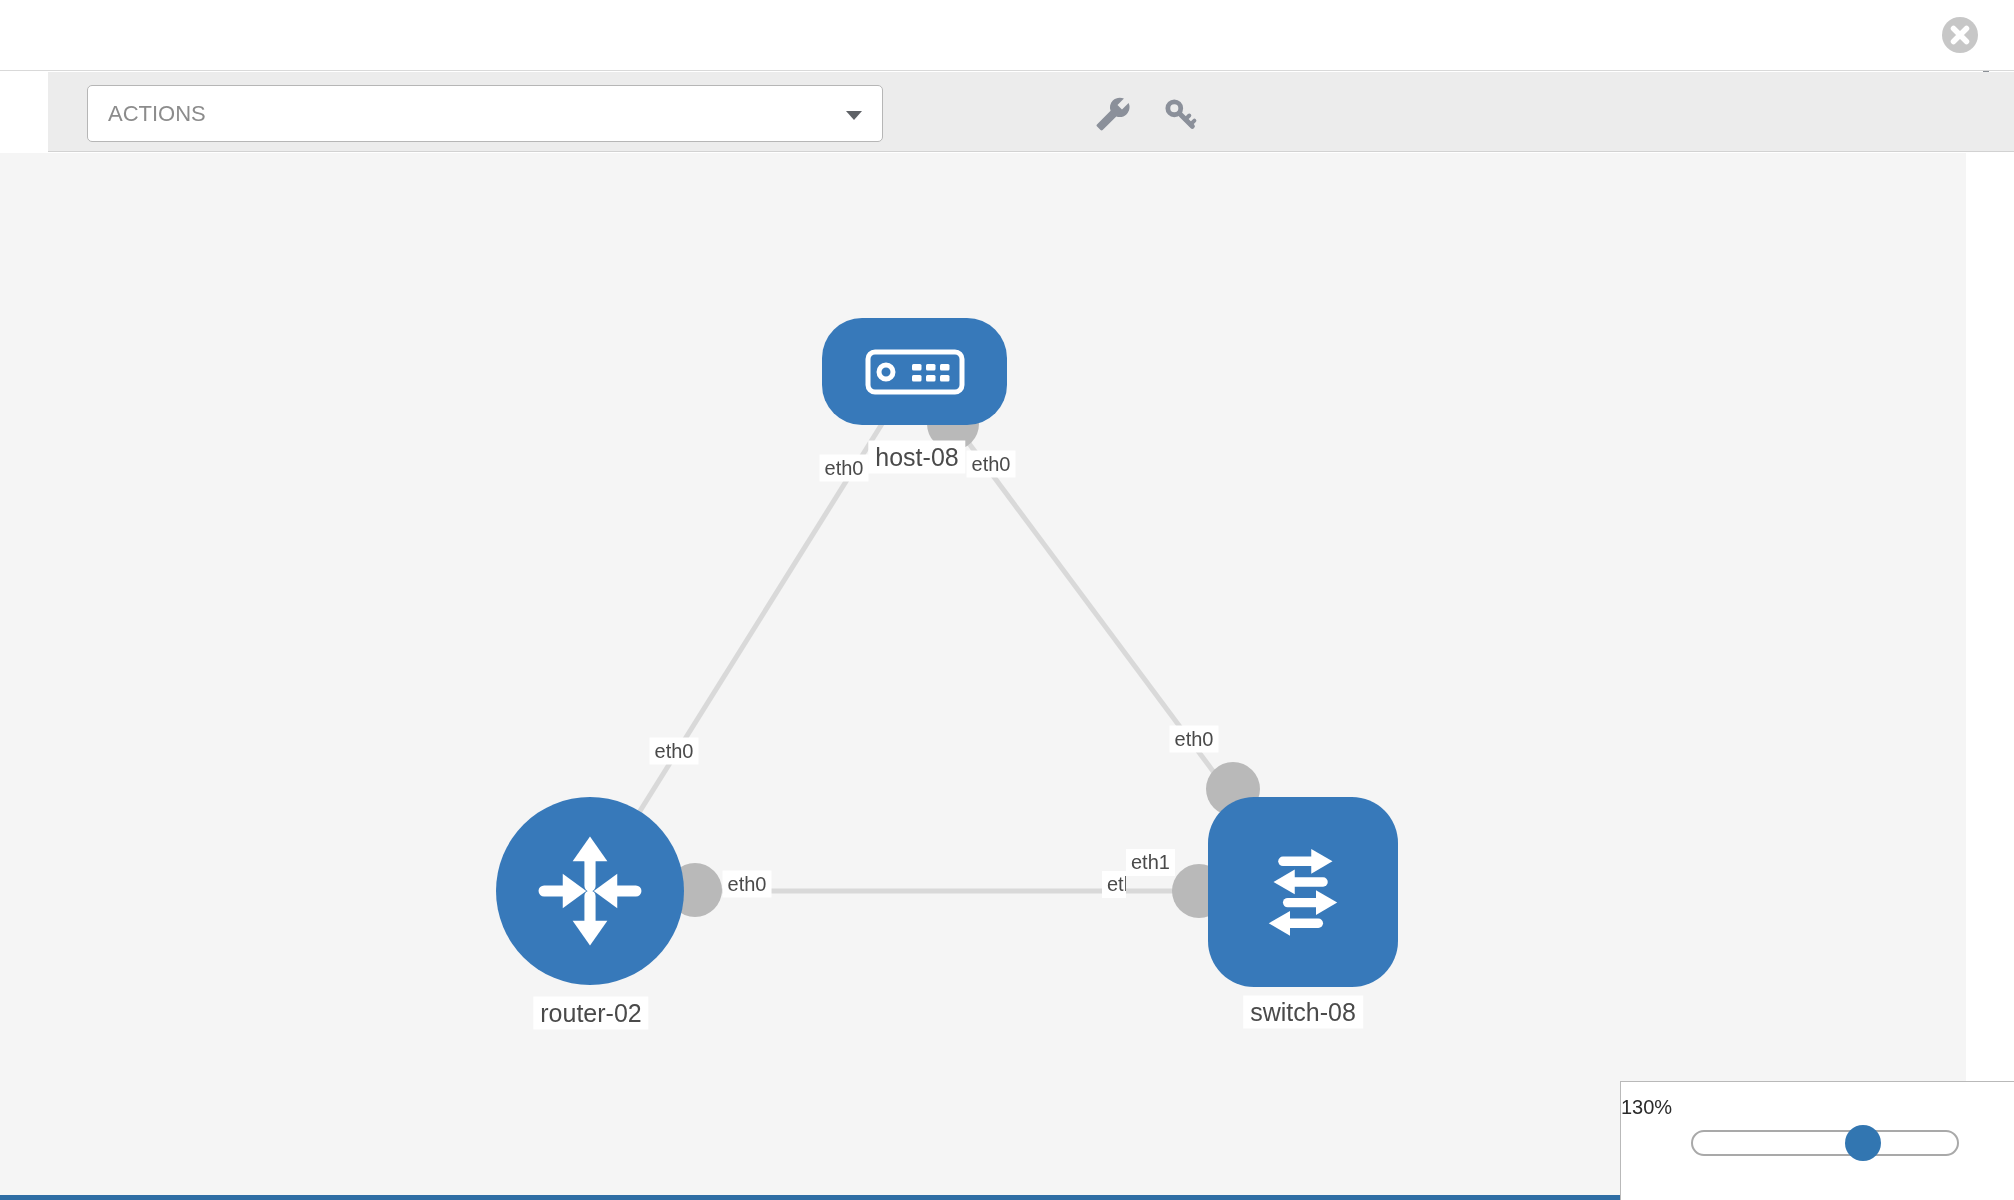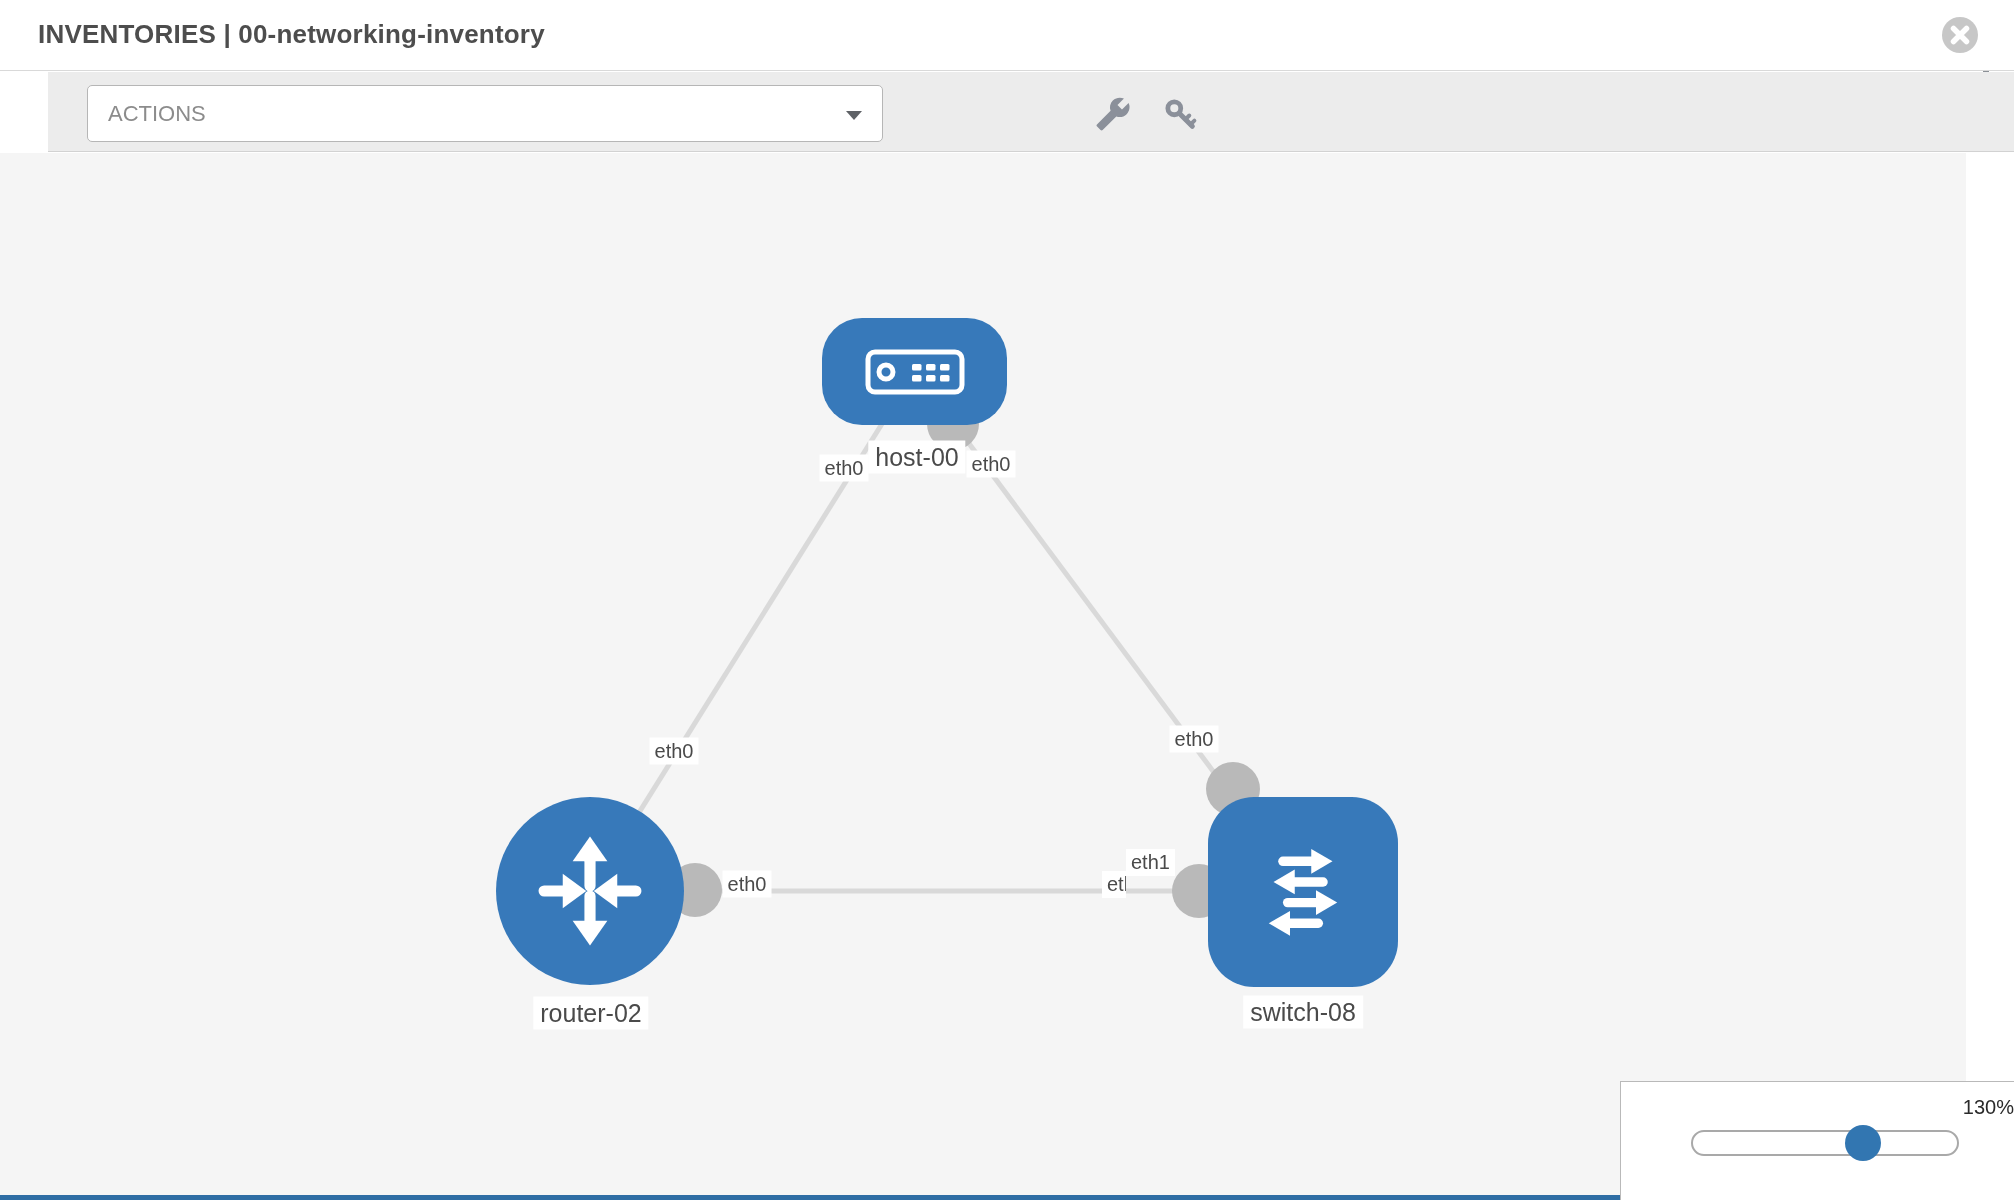--- a/index.html
+++ b/index.html
@@ -50,39 +50,38 @@
     white-space:nowrap; }
   .node-label { font-size:25px; padding:2px 7px; transform:translate(-50%,-50%); }
   .port-label { font-size:20px; padding:2px 5px; transform:translate(-50%,-50%); }
   .port-label.raw { transform:none; } 
   .port-label.clip { width:24px; overflow:hidden; padding-right:0; }
 
   
   .zoom-panel { position:absolute; left:1620px; top:1081px; width:394px; height:119px;
     background:#fff; border:1px solid #b9b9b9; border-right:none; border-bottom:none;
     z-index:5; }
-  .zoom-level { position:absolute; left:0; top:14px; width:100%; text-align:right;
+  .zoom-level { position:absolute; left:0; top:14px; width:100%; text-align:left;
     font-size:20px; color:#2b2b2b; }
   .zoom-btn { position:absolute; top:48px; width:30px; height:30px; cursor:pointer; }
   .zoom-btn.minus { left:1650px; }
   .zoom-btn.plus  { left:1971px; }
   .zoom-btn svg { position:relative; top:0; }
   .slider-track { position:absolute; left:1691px; top:1130px; width:268px; height:26px;
     background:#fff; border:2px solid #a9a9a9; border-radius:14px; cursor:pointer; z-index:5; }
   .slider-thumb { position:absolute; left:1845px; top:1125px; width:36px; height:36px;
     border-radius:50%; background:var(--thumb_blue,#3276b1); cursor:grab; z-index:6; }
 
   .footer-strip { position:absolute; left:0; top:1195px; width:1620px; height:5px;
     background:var(--footer_blue,#2e6da4); z-index:4; }
 </style>
 </head>
 <body>
 
 <div class="header">
-  <div class="header-title">INVENTORIES | 00-networking-inventory</div>
   <div class="close-btn">
     <svg width="38" height="38" viewBox="0 0 38 38">
       <circle cx="19" cy="19" r="18" fill="#c7c7c7"></circle>
       <path d="M12.5 12.5 L25.5 25.5 M25.5 12.5 L12.5 25.5" stroke="#ffffff" stroke-width="5.5" stroke-linecap="round"></path>
     </svg>
   </div>
 </div>
 
 <div class="toolbar">
   <div class="dropdown actions">
@@ -170,21 +169,21 @@
   </div>
 
   <span class="lbl port-label" style="left:844px;  top:315px;">eth0</span>
   <span class="lbl port-label" style="left:991px;  top:311px;">eth0</span>
   <span class="lbl port-label" style="left:674px;  top:598px;">eth0</span>
   <span class="lbl port-label" style="left:1194px; top:586px;">eth0</span>
   <span class="lbl port-label" style="left:747px;  top:731px;">eth0</span>
   <span class="lbl port-label raw clip" style="left:1102px; top:718px;">eth0</span>
   <span class="lbl port-label raw" style="left:1126px; top:696px;">eth1</span>
 
-  <span class="lbl node-label" style="left:917px;  top:304px;">host-00</span>
+  <span class="lbl node-label" style="left:917px;  top:304px;">host-08</span>
   <span class="lbl node-label" style="left:591px;  top:860px;">router-02</span>
   <span class="lbl node-label" style="left:1303px; top:859px;">switch-08</span>
 </div>
 
 <div class="zoom-panel">
   <div class="zoom-level">130%</div>
 </div>
 <div class="zoom-btn minus">
   <svg width="30" height="30" viewBox="0 0 30 30">
     <path d="M5 15 H25" stroke="#8b9096" stroke-width="6" stroke-linecap="round"></path>

